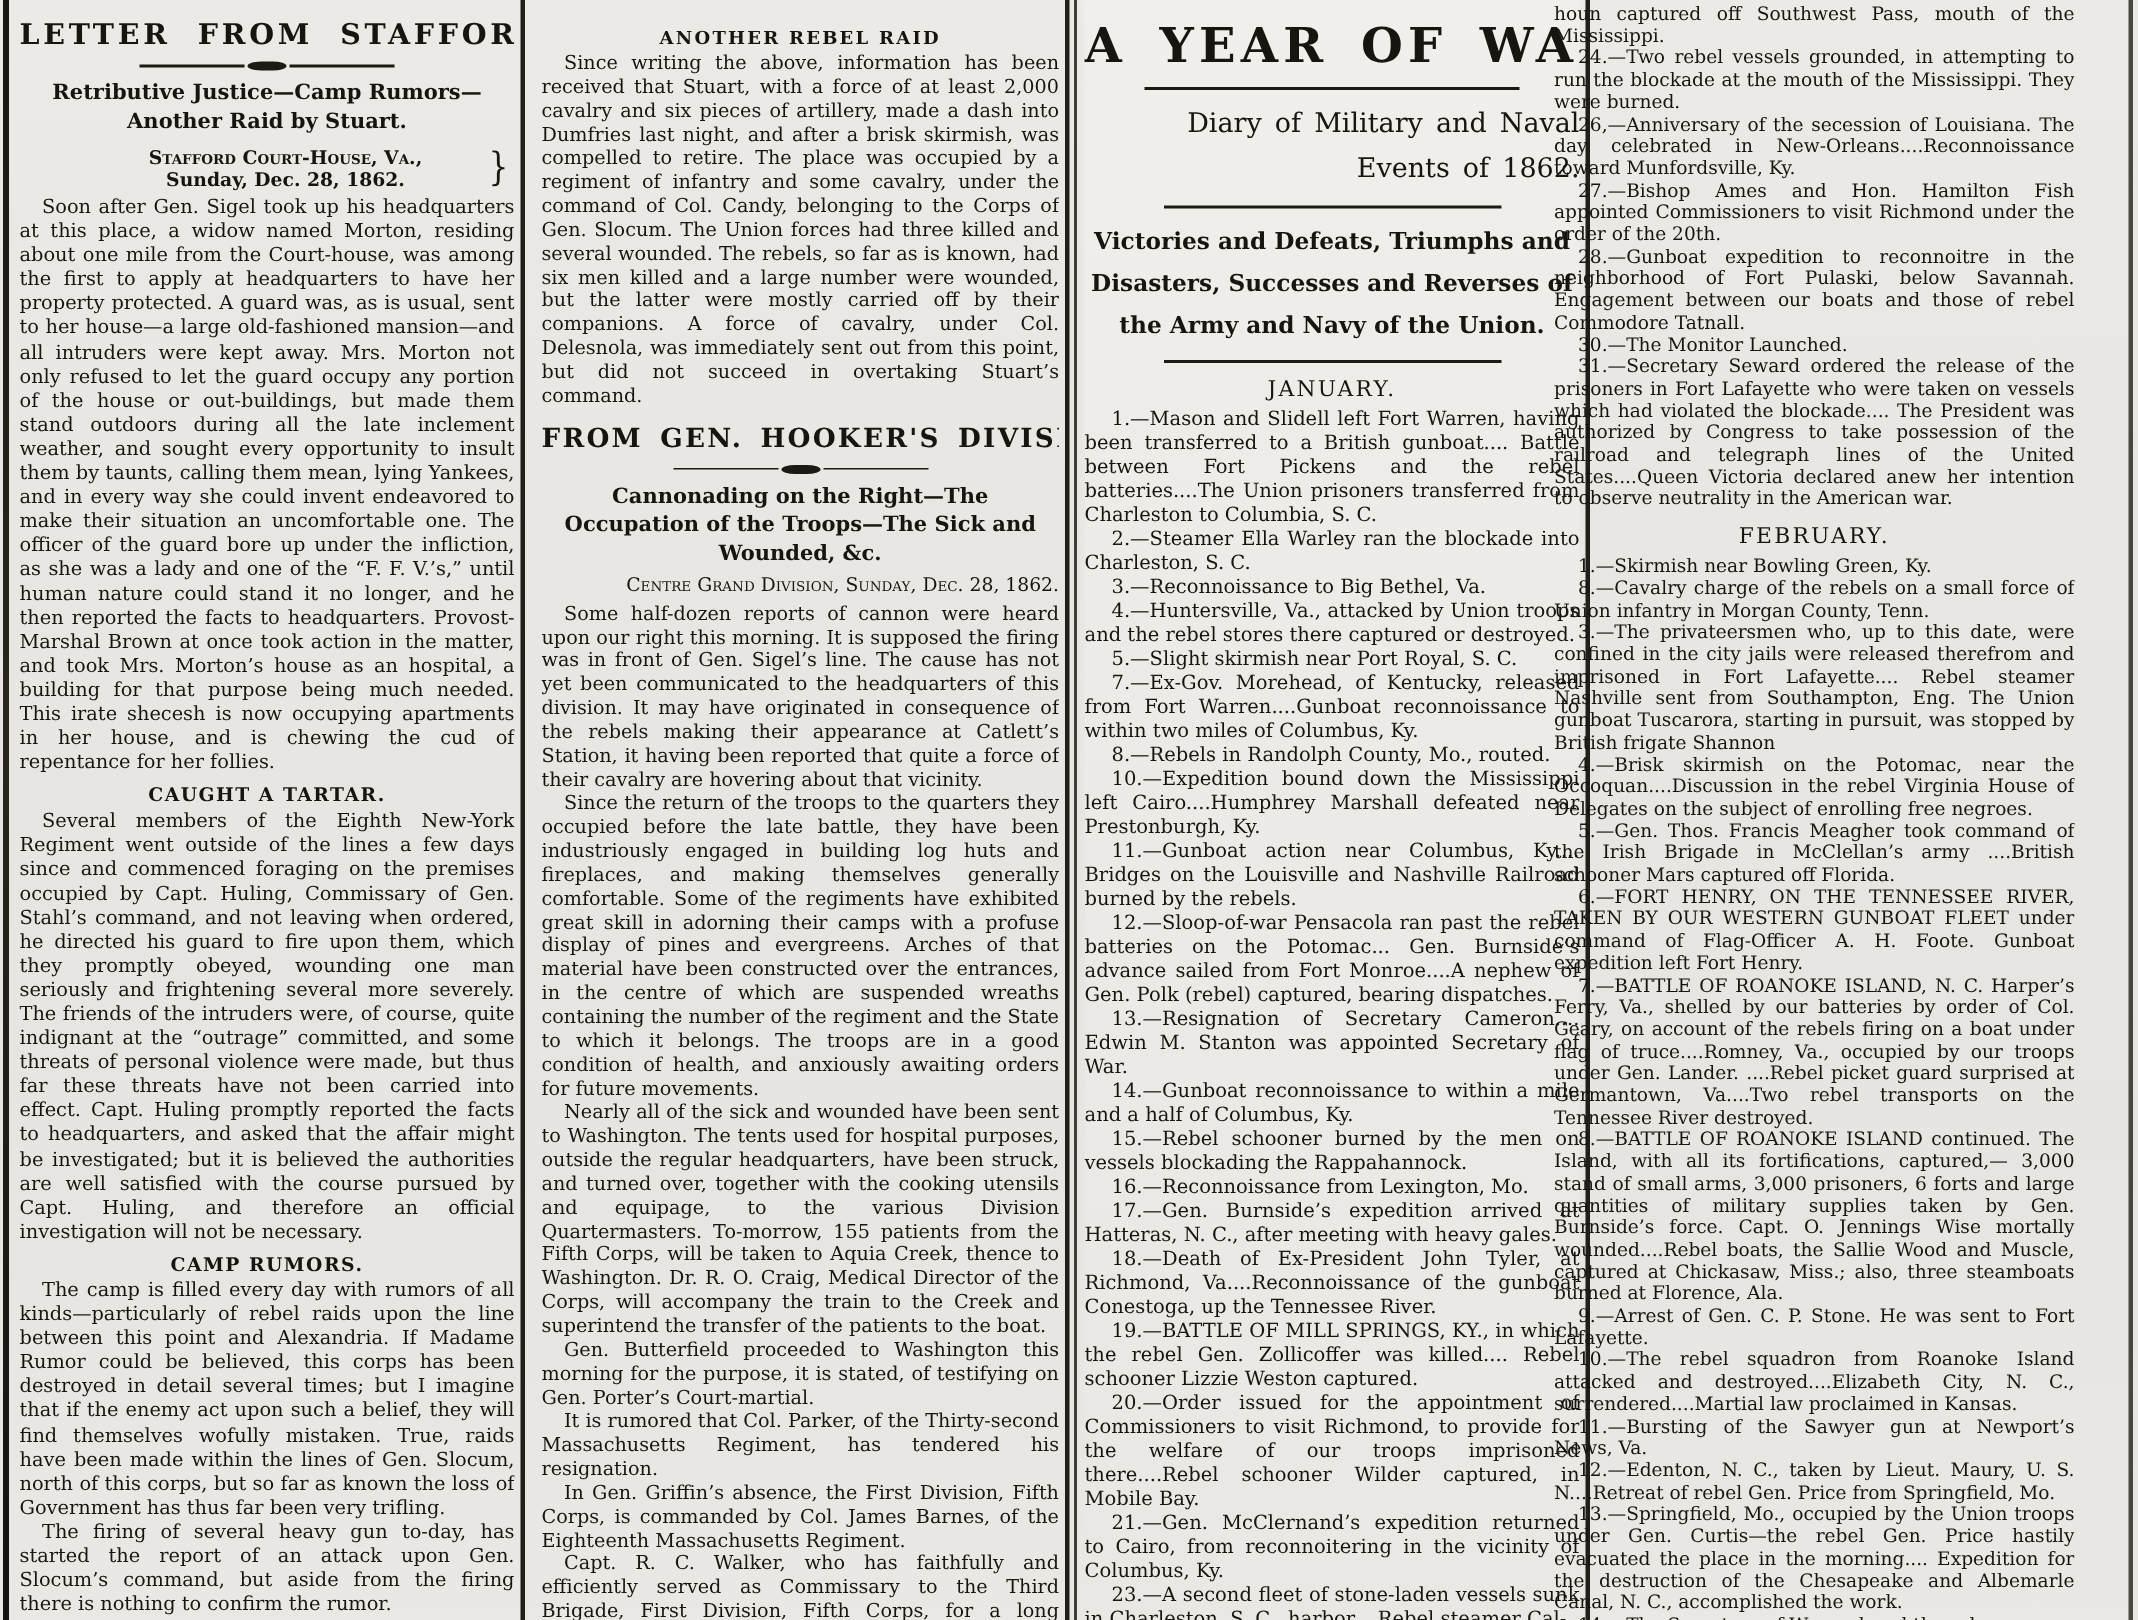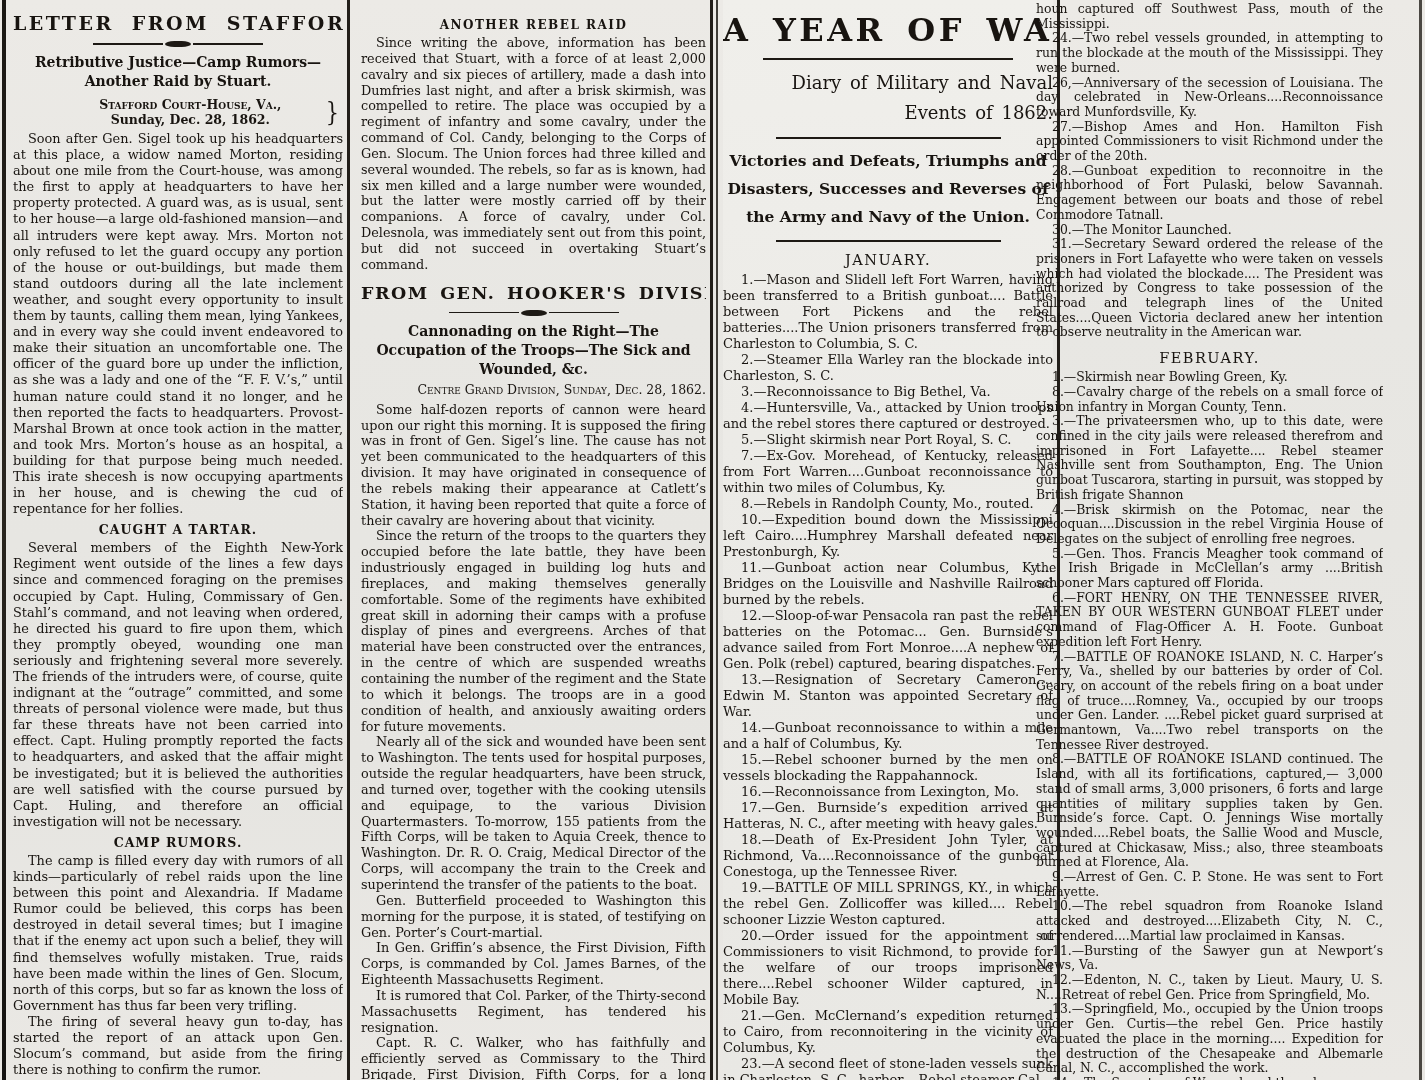--- a/index.html
+++ b/index.html
@@ -110,22 +110,22 @@
     <div class="orn">
         <span class="lens"></span>
       </div>
     <h2 class="subhead">Cannonading on the Right—The Occupation of the Troops—The Sick and Wounded, &amp;c.</h2>
     <div class="dateline2">Centre Grand Division, Sunday, Dec. 28, 1862.</div>
     <div>
         <p class="para">Some half-dozen reports of cannon were heard upon our right this morning.  It is supposed the firing was in front of Gen. Sigel’s line.  The cause has not yet been communicated to the headquarters of this division.  It may have originated in consequence of the rebels making their appearance at Catlett’s Station, it having been reported that quite a force of their cavalry are hovering about that vicinity.</p>
         <p class="para">Since the return of the troops to the quarters they occupied before the late battle, they have been industriously engaged in building log huts and fireplaces, and making themselves generally comfortable.  Some of the regiments have exhibited great skill in adorning their camps with a profuse display of pines and evergreens.  Arches of that material have been constructed over the entrances, in the centre of which are suspended wreaths containing the number of the regiment and the State to which it belongs.  The troops are in a good condition of health, and anxiously awaiting orders for future movements.</p>
         <p class="para">Nearly all of the sick and wounded have been sent to Washington.  The tents used for hospital purposes, outside the regular headquarters, have been struck, and turned over, together with the cooking utensils and equipage, to the various Division Quartermasters.  To-morrow, 155 patients from the Fifth Corps, will be taken to Aquia Creek, thence to Washington.  Dr. R. O. Craig, Medical Director of the Corps, will accompany the train to the Creek and superintend the transfer of the patients to the boat.</p>
         <p class="para">Gen. Butterfield proceeded to Washington this morning for the purpose, it is stated, of testifying on Gen. Porter’s Court-martial.</p>
+        <p class="para">It is rumored that Col. Parker, of the Thirty-second Massachusetts Regiment, has tendered his resignation.</p>
         <p class="para">In Gen. Griffin’s absence, the First Division, Fifth Corps, is commanded by Col. James Barnes, of the Eighteenth Massachusetts Regiment.</p>
-        <p class="para">It is rumored that Col. Parker, of the Thirty-second Massachusetts Regiment, has tendered his resignation.</p>
         <p class="para">Capt. R. C. Walker, who has faithfully and efficiently served as Commissary to the Third Brigade, First Division, Fifth Corps, for a long period, has lately received the appointment of Paymaster in the volunteer service.</p>
       </div>
 
   </section>
 
   <section class="col" id="col3">
     <h1 class="hl hl3">A YEAR OF WAR.</h1>
     <div class="hrule w240"></div>
     <h2 class="deck1">Diary of Military and Naval Events of 1862.</h2>
     <div class="hrule w200"></div>

